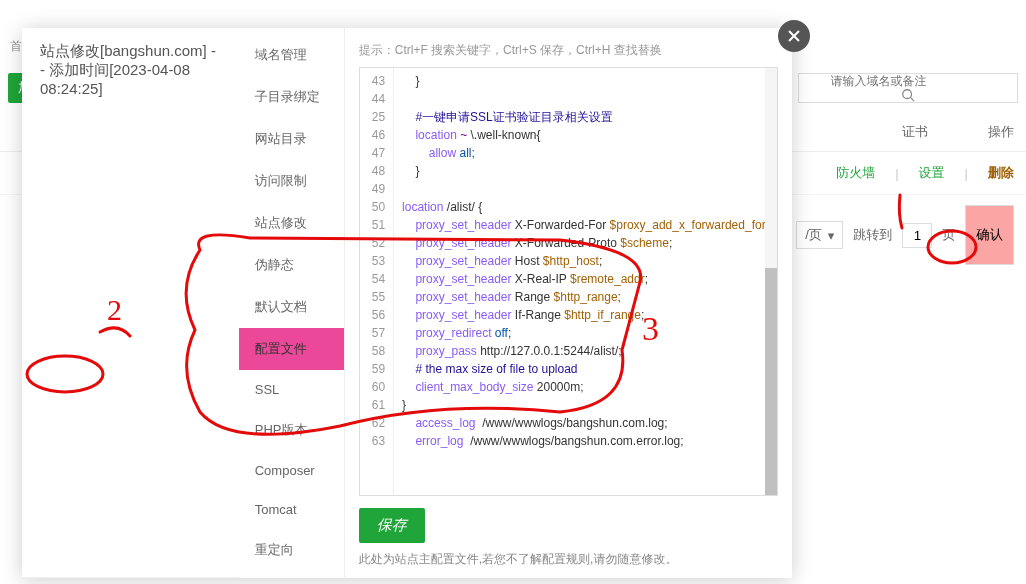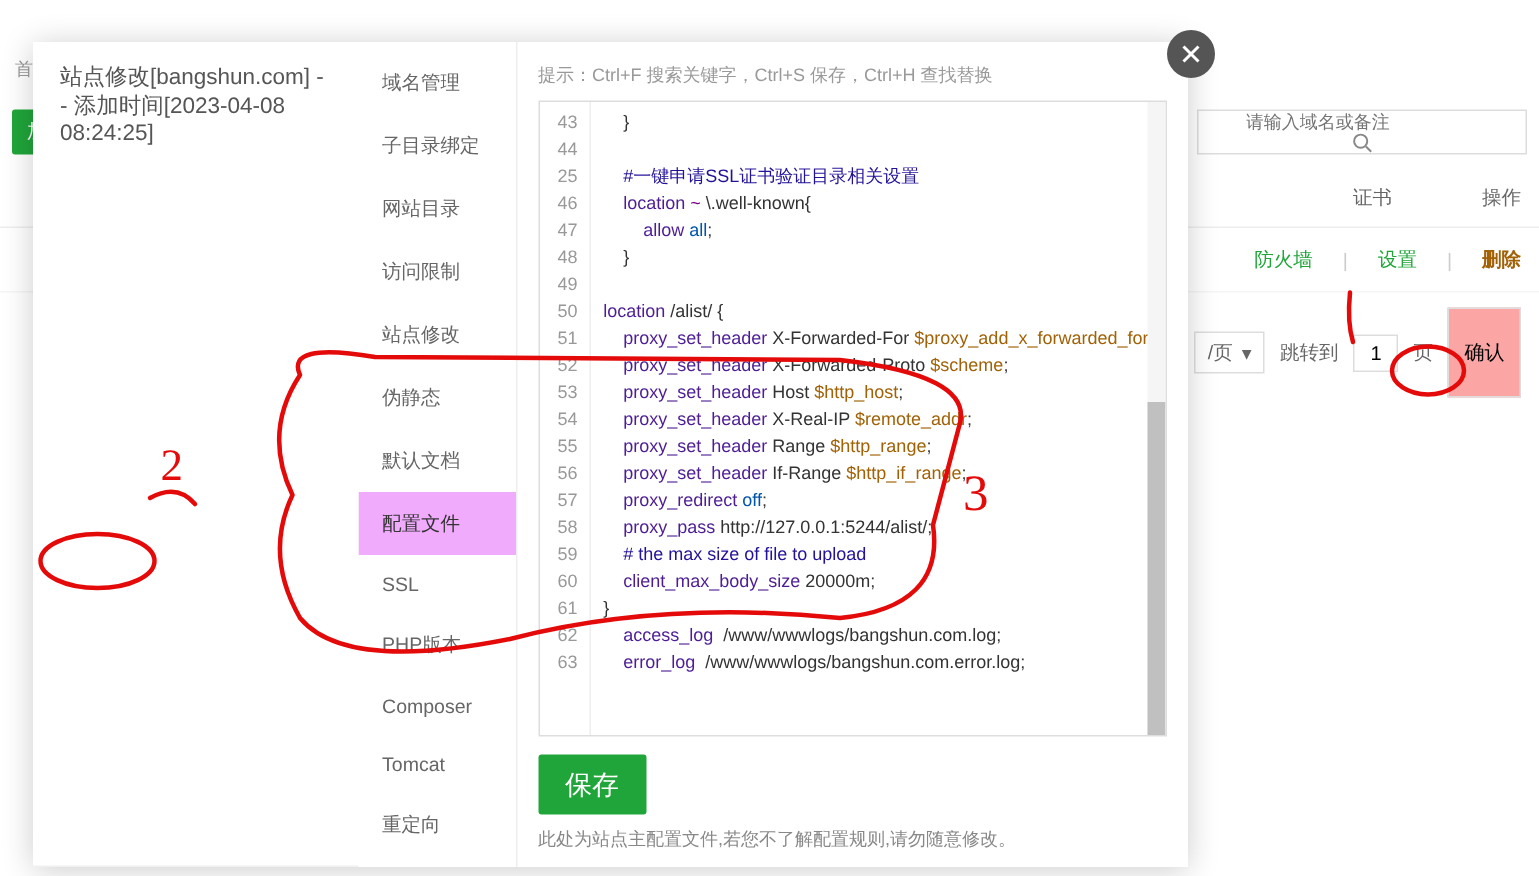--- a/index.html
+++ b/index.html
@@ -24,34 +24,34 @@
     .bg-pager input { width: 30px; border: 1px solid #ddd; padding: 4px; text-align: center; }
     .bg-pager button { border: 1px solid #ddd; background: #fca5a5; padding: 20px 10px; }
     
     .mask { position: absolute; inset: 0; background: rgba(0,0,0,0); }
     .dialog { position: absolute; top: 28px; left: 22px; width: 770px; height: 550px; background: #fff; box-shadow: 0 2px 20px rgba(0,0,0,0.2); display: flex; flex-direction: row; justify-content: center; }
     .dialog-close { position: absolute; top: -8px; right: -18px; width: 32px; height: 32px; background: #555; color: #fff; border-radius: 50%; display: flex; align-items: center; justify-content: center; font-size: 18px; cursor: pointer; }
     .dialog-title { padding: 14px 18px; font-size: 15px; color: #555; border-bottom: 1px solid #f0f0f0; }
     .dialog-body { flex: 1; display: flex; min-height: 0; }
     .tab-nav { width: 106px; border-right: 1px solid #eee; overflow-y: auto; padding: 6px 0; }
     .tab-item { padding: 12px 16px; font-size: 13px; color: #666; cursor: pointer; }
-    .tab-item.active { background: #f0abfc; color: #333; }
+    .tab-item.active { background: #ec4899; color: #333; }
     .tab-content { flex: 1; display: flex; flex-direction: column; padding: 14px 14px 0 14px; min-width: 0; }
     .hint { color: #999; font-size: 12px; margin-bottom: 8px; }
     .editor-wrap { flex: 1; border: 1px solid #ddd; display: flex; position: relative; min-height: 0; font-family: Liberation Sans, sans-serif; font-size: 12px; overflow: hidden; }
     .gutter { background: #fff; color: #999; text-align: right; padding: 4px 8px 4px 12px; user-select: none; line-height: 18px; border-right: 1px solid #eee; }
     .code { flex: 1; padding: 4px 8px; line-height: 18px; white-space: pre; overflow: auto; color: #333; }
     .scroll-track { position: absolute; right: 0; top: 0; bottom: 0; width: 12px; background: #f5f5f5; }
     .scroll-thumb { position: absolute; right: 0; width: 12px; background: #c0c0c0; }
     .kw { color: #708; }
     .cm { color: #219; }
-    .dir { color: #4c1d95; }
+    .dir { color: #8b5cf6; }
     .var { color: #a16207; }
     .func { color: #05a; }
-    .btn-save { background: #20a53a; color: #fff; border: none; padding: 8px 18px; font-size: 18px; margin: 12px 0 8px 0; border-radius: 2px; cursor: pointer; width: fit-content; }
+    .btn-save { background: #20a53a; color: #fff; border: none; padding: 8px 18px; font-size: 15px; margin: 12px 0 8px 0; border-radius: 2px; cursor: pointer; width: fit-content; font-style: italic; }
     .footer-note { color: #888; font-size: 12px; padding-bottom: 10px; }
     
     .annot { position: absolute; pointer-events: none; }
     .red-stroke { stroke: #e40a0a; stroke-width: 3; fill: none; stroke-linecap: round; stroke-linejoin: round; }
   </style>
 </head>
 <body>
 
 <div class="bg-page">
   <div class="breadcrumb">

